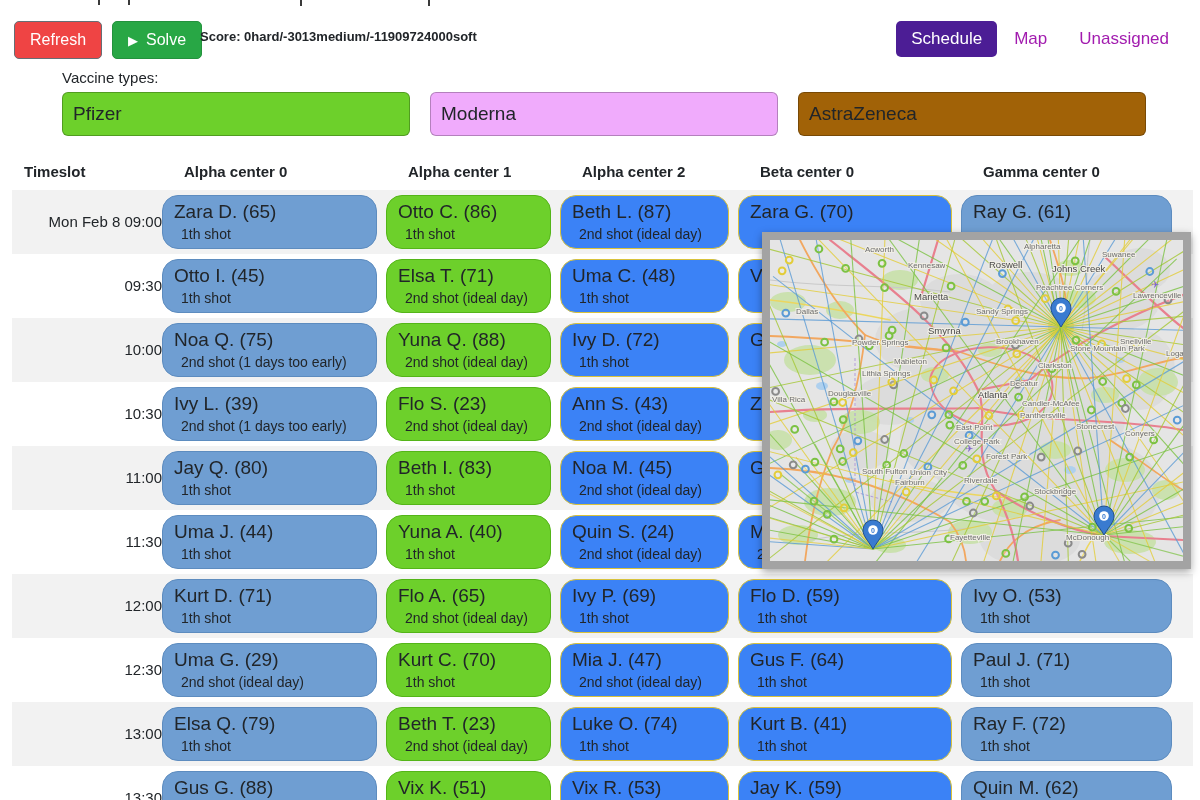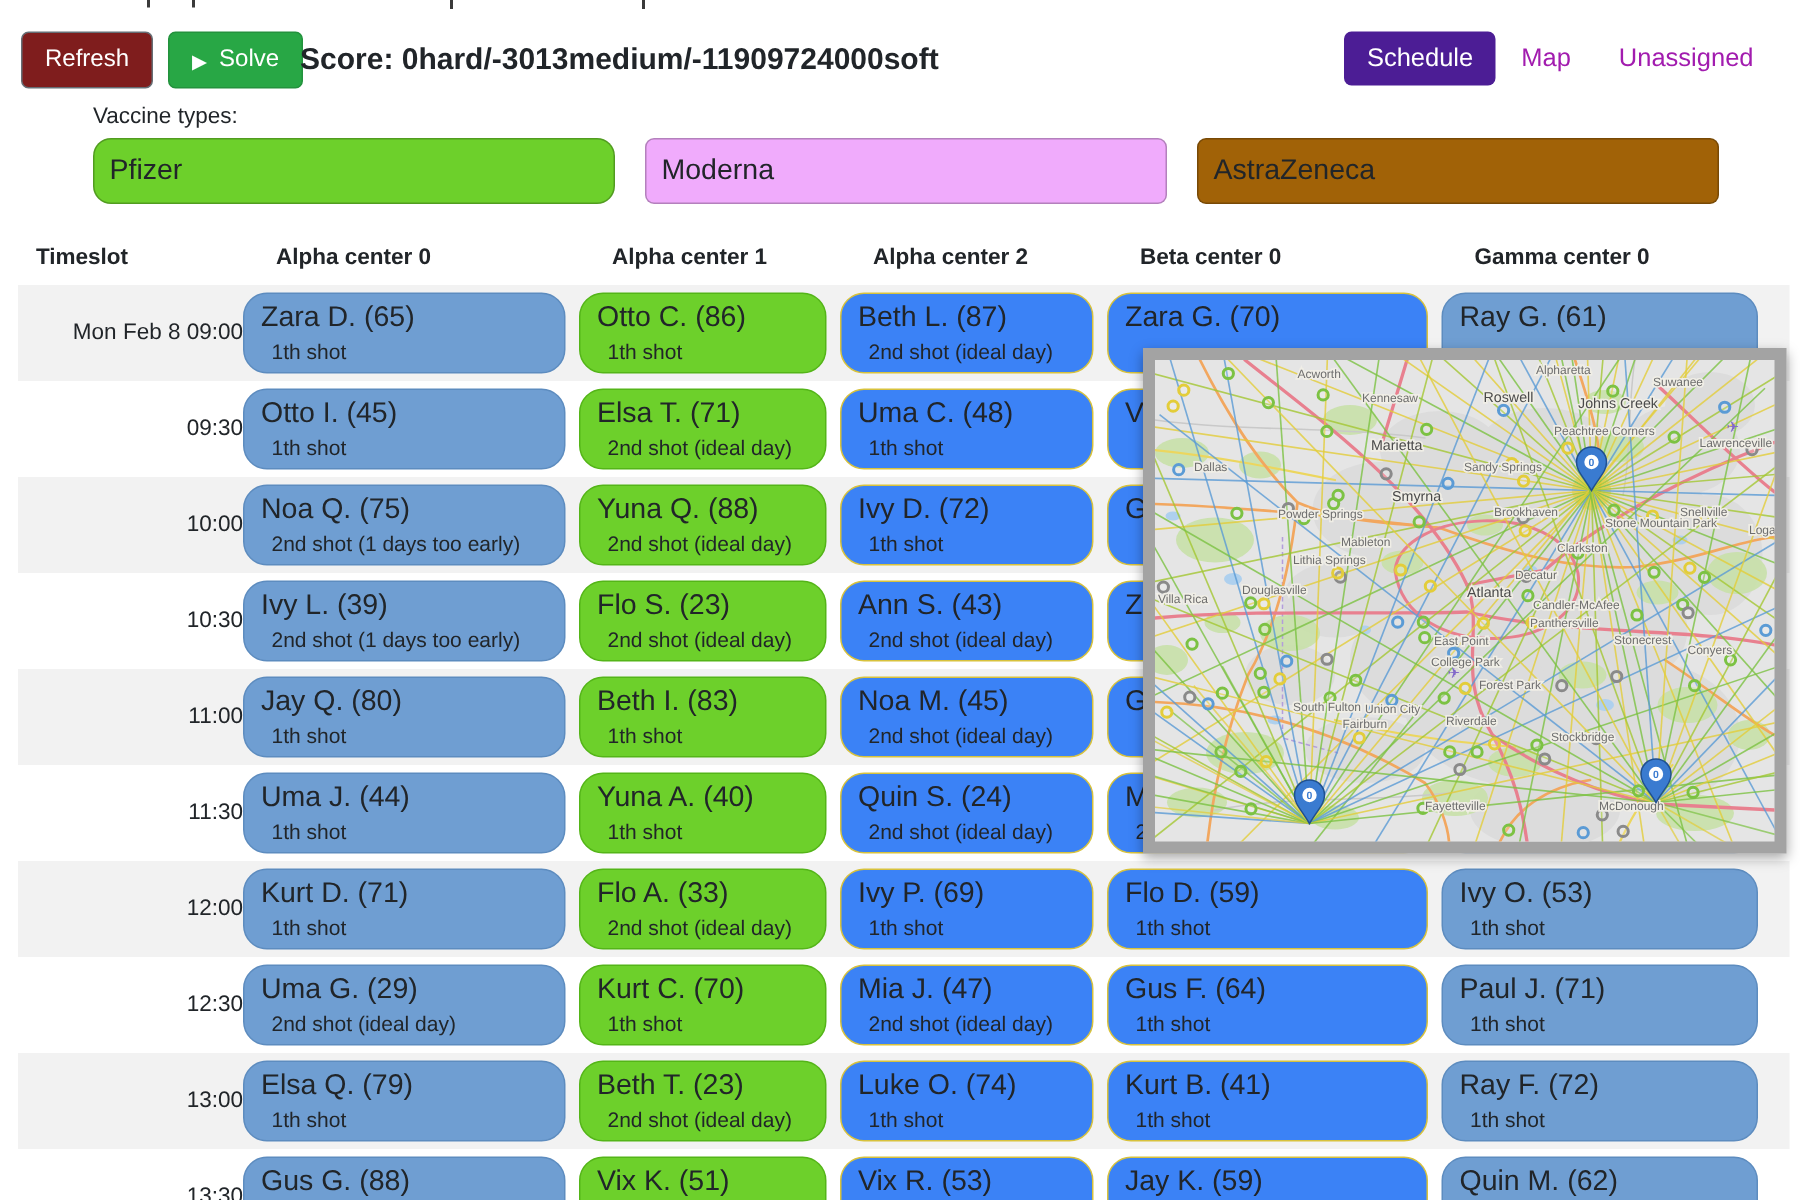--- a/index.html
+++ b/index.html
@@ -3,24 +3,24 @@
 <meta charset="utf-8">
 <style>
   html,body{margin:0;padding:0}
   body{width:1200px;height:800px;overflow:hidden;position:relative;background:#fff;
        font-family:"Liberation Sans",sans-serif;color:#212529}
 
   
   .toolbar{position:absolute;left:14px;top:21px;display:flex;align-items:center;gap:10px}
   .btn{height:38px;padding:0 15px;border-radius:5px;font-size:16px;color:#fff;
        display:inline-flex;align-items:center;gap:8px;border:1px solid transparent;cursor:pointer}
-  .btn-refresh{background:#7f1d1d;border-color:#666e75}
+  .btn-refresh{background:#ef4444;border-color:#666e75}
   .btn-solve{background:#28a745;border-color:#23923d}
   .play{font-size:13px;line-height:1}
-  .score{position:absolute;left:200px;top:29px;font-size:20px;font-weight:bold}
+  .score{position:absolute;left:200px;top:29px;font-size:13px;font-weight:bold}
   .tabs{position:absolute;right:16px;top:21px;display:flex;align-items:center;gap:2px}
   .tab{font-size:17px;color:#a21caf;padding:8px 15px;cursor:pointer;border-radius:5px;white-space:nowrap}
   .tab.active{background:#4c1d95;color:#fff}
 
   
   .frag{position:absolute;top:0;width:2px;height:5px;background:#3a3a3a}
 
   
   .vt-label{position:absolute;left:62px;top:69px;font-size:15px}
   .vt-box{position:absolute;top:92px;width:348px;height:44px;border-radius:6px;box-sizing:border-box;
@@ -69,21 +69,21 @@
 </div>
 <div class="score">Score: 0hard/-3013medium/-11909724000soft</div>
 
 <div class="tabs">
   <div class="tab active">Schedule</div>
   <div class="tab">Map</div>
   <div class="tab">Unassigned</div>
 </div>
 
 <div class="vt-label">Vaccine types:</div>
-<div class="vt-box" style="left: 62px; background: rgb(109, 208, 43); border-radius: 12px;">Pfizer</div>
+<div class="vt-box" style="left: 62px; background: rgb(109, 208, 43);">Pfizer</div>
 <div class="vt-box" style="left: 430px; background: #f0abfc;">Moderna</div>
 <div class="vt-box" style="left: 798px; background: #a16207;">AstraZeneca</div>
 
 <div class="thead">
   <div class="th first">Timeslot</div>
   <div class="th">Alpha center 0</div>
   <div class="th">Alpha center 1</div>
   <div class="th">Alpha center 2</div>
   <div class="th">Beta center 0</div>
   <div class="th">Gamma center 0</div>
@@ -297,21 +297,21 @@
   <div class="t-row stripe">
     <div class="timeslot">12:00</div>
   <div class="cell">
         <div class="card v-astrazeneca">
           <div class="card-name">Kurt D. (71)</div>
           <div class="card-shot">1th shot</div>
         </div>
       </div>
       <div class="cell">
         <div class="card v-pfizer">
-          <div class="card-name">Flo A. (33)</div>
+          <div class="card-name">Flo A. (65)</div>
           <div class="card-shot">2nd shot (ideal day)</div>
         </div>
       </div>
       <div class="cell">
         <div class="card v-moderna">
           <div class="card-name">Ivy P. (69)</div>
           <div class="card-shot">1th shot</div>
         </div>
       </div>
       <div class="cell">

